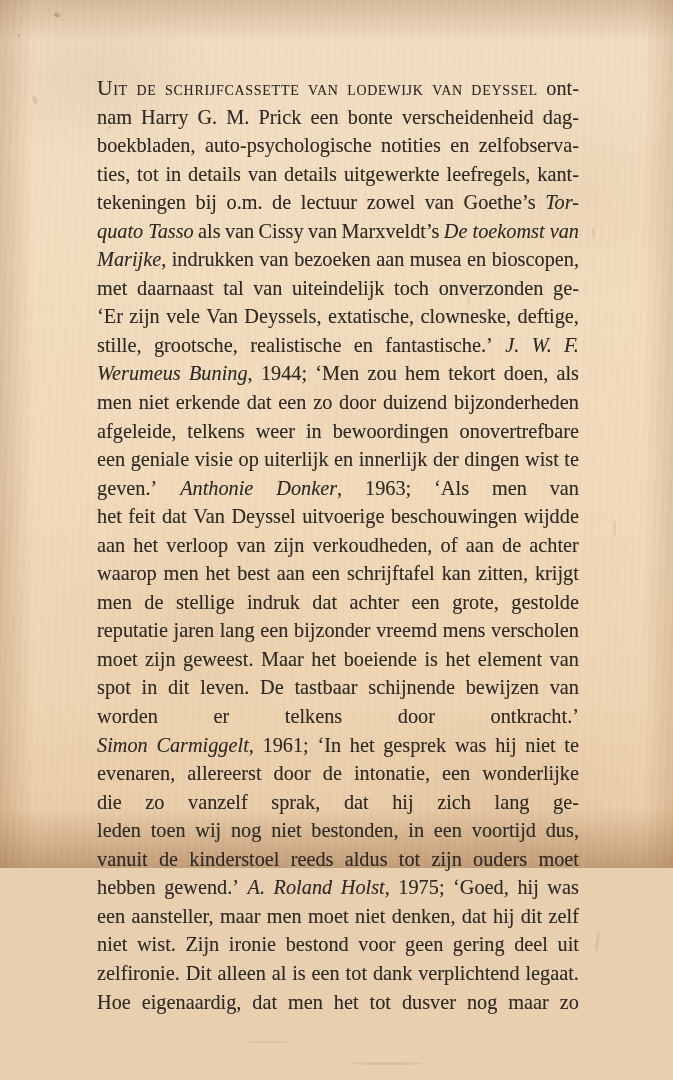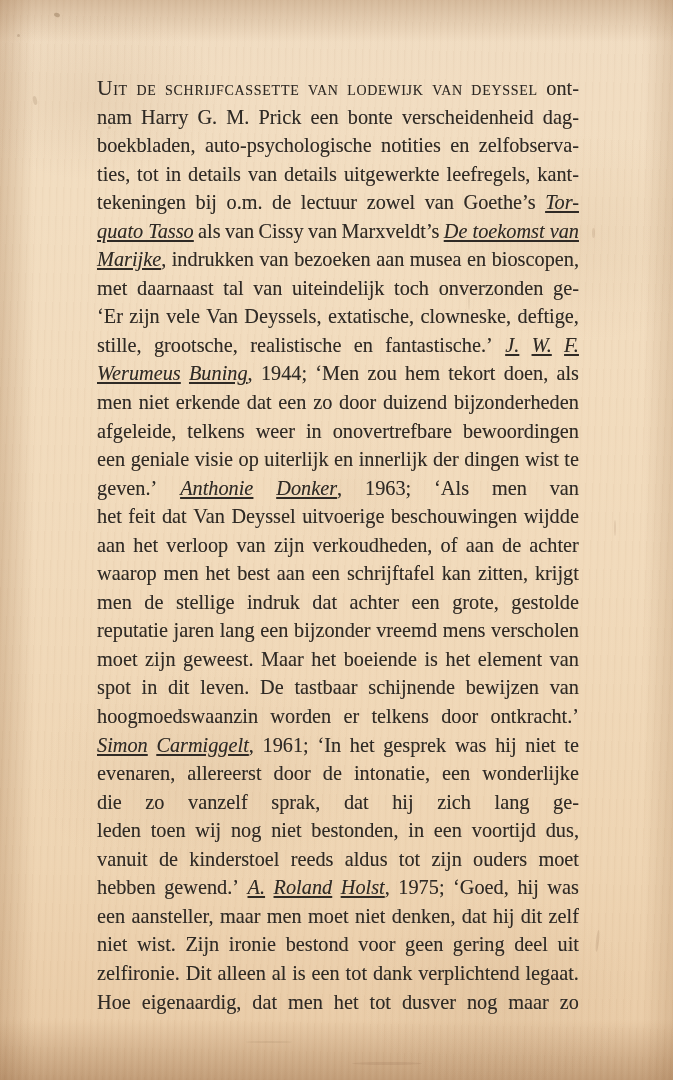--- a/index.html
+++ b/index.html
@@ -11,21 +11,21 @@
     height: 1080px;
     overflow: hidden;
     background: #e8cfb0;
     font-family: "Liberation Serif", "DejaVu Serif", serif;
   }
 
   
   #book-back-cover {
     position: relative;
     width: 673px;
-    height: 1080px;
+    height: 868px;
     box-sizing: border-box;
     background:
       
       radial-gradient(ellipse 180px 120px at 14% 9%,  rgba(160,120,80,.10), rgba(160,120,80,0) 70%),
       radial-gradient(ellipse 220px 150px at 86% 22%, rgba(160,120,80,.08), rgba(160,120,80,0) 70%),
       radial-gradient(ellipse 240px 160px at 30% 72%, rgba(150,110,70,.07), rgba(150,110,70,0) 70%),
       radial-gradient(ellipse 200px 140px at 74% 92%, rgba(150,110,70,.08), rgba(150,110,70,0) 70%),
       radial-gradient(ellipse 120px 90px  at 52% 46%, rgba(170,130,90,.05), rgba(170,130,90,0) 70%),
       
       repeating-linear-gradient(92deg,
@@ -76,21 +76,21 @@
     justify-content: space-between;
   }
   .line.j > span { white-space: pre; }
 
   .smallcaps {
     font-variant: small-caps;
     letter-spacing: .035em;
   }
   .dropinit { font-size: 1.06em; }
 
-  i, .it { font-style: italic; text-decoration: underline; }
+  i, .it { font-style: italic; }
 
   
   #blurb { text-shadow: 0 0 .35px rgba(47,42,37,.35); }
 </style>
 </head>
 <body>
 
 <div id="book-back-cover">
 
   <div class="speck" style="left:54px;  top:13px;  width:6px;  height:4px;  background:rgba(110,78,48,.30); transform:rotate(18deg);"></div>
@@ -229,22 +229,22 @@
           <span>zo</span>
           <span>door</span>
           <span>duizend</span>
           <span>bijzonderheden</span>
       </span>
       <span class="line j">
         <span>afgeleide,</span>
           <span>telkens</span>
           <span>weer</span>
           <span>in</span>
+          <span>bewoordingen</span>
           <span>onovertrefbare</span>
-          <span>bewoordingen</span>
       </span>
       <span class="line j">
         <span>een</span>
           <span>geniale</span>
           <span>visie</span>
           <span>op</span>
           <span>uiterlijk</span>
           <span>en</span>
           <span>innerlijk</span>
           <span>der</span>
@@ -333,21 +333,20 @@
           <span>in</span>
           <span>dit</span>
           <span>leven.</span>
           <span>De</span>
           <span>tastbaar</span>
           <span>schijnende</span>
           <span>bewijzen</span>
           <span>van</span>
       </span>
       <span class="line j">
-        <span>hoogmoedswaanzin</span>
           <span>worden</span>
           <span>er</span>
           <span>telkens</span>
           <span>door</span>
           <span>ontkracht.’</span>
       </span>
       <span class="line j">
         <span class="it">Simon</span>
           <span><span class="it">Carmiggelt</span>,</span>
           <span>1961;</span>

